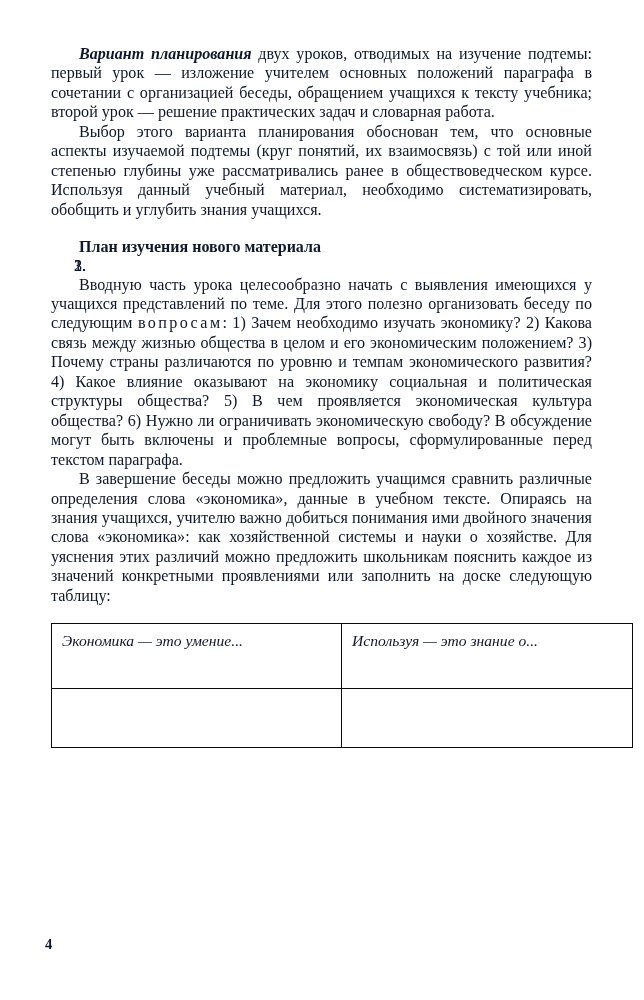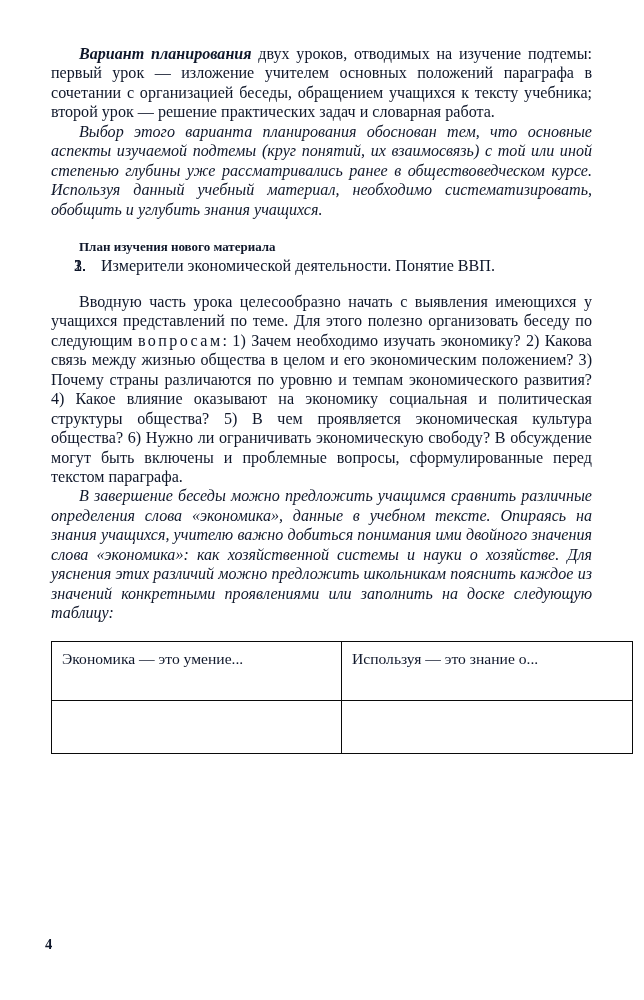--- a/index.html
+++ b/index.html
@@ -26,35 +26,34 @@
     margin: 0;
     text-align: justify;
     text-justify: inter-word;
     font-size: 16.1px;
     line-height: 19.45px;
     text-indent: 28px;
     hyphens: manual;
   }
   p.body-par.tight {
     margin-top: 0;
-    font-style: italic;
   }
   .gap-before {
     margin-top: 18px !important;
   }
   .lead-em {
     font-weight: bold;
     font-style: italic;
   }
   .spaced {
     letter-spacing: 2.4px;
   }
   h2.section-heading {
     margin: 0;
-    font-size: 13px;
+    font-size: 16px;
     line-height: 19.45px;
     font-weight: bold;
     text-indent: 28px;
     text-align: left;
   }
   ol.plan-list {
     margin: 0;
     padding: 0;
     list-style: none;
   }
@@ -73,25 +72,26 @@
   }
   table.board-table {
     border-collapse: collapse;
     width: 541px;
     table-layout: fixed;
     margin: 0;
   }
   table.board-table td {
     border: 1.6px solid #0a0a0a;
     vertical-align: top;
-    padding: 7px 9px 7px 10px;
+    padding: 7px 9px 13px 10px;
     font-size: 15.6px;
     line-height: 19.3px;
     text-align: justify;
     text-justify: inter-word;
+    font-style: italic;
   }
   table.board-table td.col-left { width: 270px; }
   table.board-table td.col-right { width: 271px; }
   table.board-table tr.header-row td { height: 44px; }
   table.board-table tr.blank-row td { height: 38px; }
   .cell-text { display: block; }
   .page-number {
     position: absolute;
     left: 45px;
     top: 936px;
@@ -109,21 +109,21 @@
 
     <p class="body-par"><span class="lead-em">Вариант планирования</span><span> двух уроков, отводимых на изучение подтемы: первый урок — изложение учителем основных положений параграфа в сочетании с организацией беседы, обращением учащихся к тексту учебника; второй урок — решение практических задач и словарная работа.</span></p>
 
     <p class="body-par tight">Выбор этого варианта планирования обоснован тем, что основные аспекты изучаемой подтемы (круг понятий, их взаимосвязь) с той или иной степенью глубины уже рассматривались ранее в обществоведческом курсе. Используя данный учебный материал, необходимо систематизировать, обобщить и углубить знания учащихся.</p>
 
     <h2 class="section-heading gap-before">План изучения нового материала</h2>
 
     <ol class="plan-list">
       <li><span class="num">1.</span></li>
       <li><span class="num">2.</span></li>
-      <li><span class="num">3.</span><span>Измерители экономической деятельности. Понятие ВВП.</span></li>
+      <li><span class="num">3.</span></li>
     </ol>
 
     <p class="body-par gap-before"><span>Вводную часть урока целесообразно начать с выявления имеющихся у учащихся представлений по теме. Для этого полезно организовать беседу по следующим </span><span class="spaced">вопросам</span><span>: 1) Зачем необходимо изучать экономику? 2) Какова связь между жизнью общества в целом и его экономическим положением? 3) Почему страны различаются по уровню и темпам экономического развития? 4) Какое влияние оказывают на экономику социальная и политическая структуры общества? 5) В чем проявляется экономическая культура общества? 6) Нужно ли ограничивать экономическую свободу? В обсуждение могут быть включены и проблемные вопросы, сформулированные перед текстом параграфа.</span></p>
 
 
     <p class="body-par tight">В завершение беседы можно предложить учащимся сравнить различные определения слова «экономика», данные в учебном тексте. Опираясь на знания учащихся, учителю важно добиться понимания ими двойного значения слова «экономика»: как хозяйственной системы и науки о хозяйстве. Для уяснения этих различий можно предложить школьникам пояснить каждое из значений конкретными проявлениями или заполнить на доске следующую таблицу:</p>
 
     <div style="height:18px"></div>
 
     <table class="board-table">

